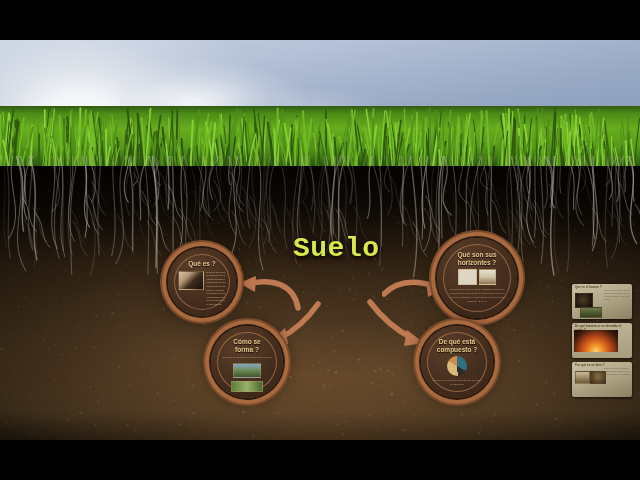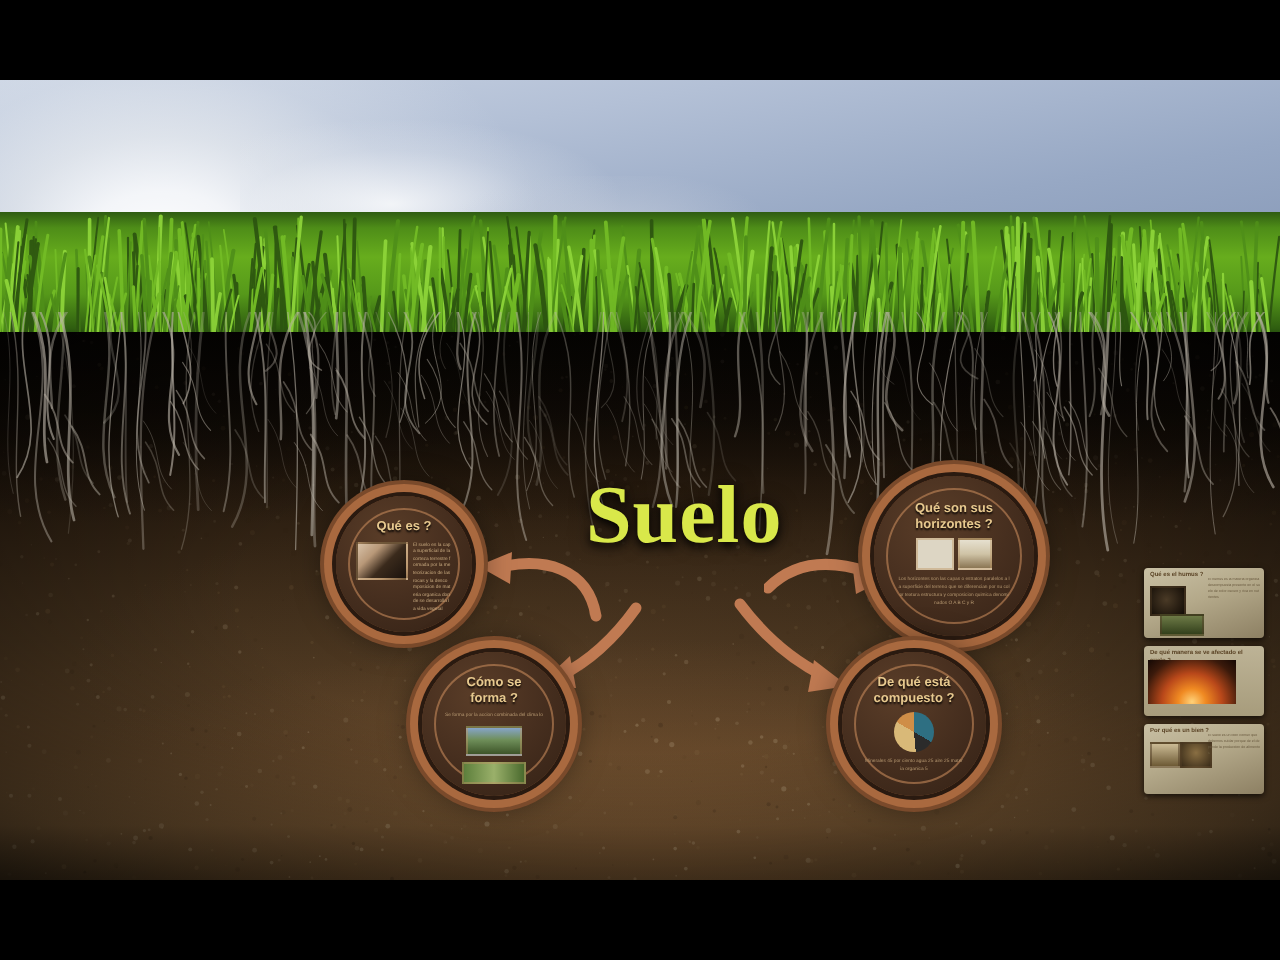--- a/index.html
+++ b/index.html
@@ -43,23 +43,23 @@
        background:linear-gradient(180deg,rgba(6,4,2,.96) 0%,rgba(10,7,4,.78) 40%,rgba(18,12,7,.25) 78%,rgba(0,0,0,0) 100%);}
   #soil-specks{position:absolute;left:0;top:0;width:640px;height:274px;opacity:.5;}
   #soil-vignette{position:absolute;left:0;top:0;width:640px;height:274px;
        background:radial-gradient(ellipse 78% 72% at 50% 48%,rgba(0,0,0,0) 40%,rgba(0,0,0,.45) 82%,rgba(0,0,0,.72) 100%);}
   #roots{position:absolute;left:0;top:116px;width:640px;height:130px;}
 
   
   #graph{position:absolute;left:0;top:0;width:640px;height:400px;z-index:20;}
 
   #title-suelo{position:absolute;left:293px;top:233px;
-       font-size:41px;font-weight:bold;letter-spacing:.5px;
+       font-size:28px;font-weight:bold;letter-spacing:.5px;
        color:#d9e84a;text-shadow:0 2px 4px rgba(0,0,0,.85),0 0 10px rgba(0,0,0,.6);
-       font-family:Liberation Serif, serif;text-align:right;}
+       font-family:Liberation Mono, monospace;text-align:right;}
 
   
   .node{position:absolute;border-radius:50%;
         background:radial-gradient(circle at 38% 30%,#5a3d28 0%,#472f1f 48%,#332115 100%);
         box-shadow:0 0 0 2px #2a1a10,0 0 0 6px #a9693f,0 0 0 8px #7a4a2b,
                    0 0 16px 4px rgba(0,0,0,.55);
         overflow:hidden;}
   .node-inner{position:absolute;left:6px;top:6px;right:6px;bottom:6px;border-radius:50%;
         box-shadow:inset 0 0 0 1px rgba(196,136,90,.6);
         display:flex;flex-direction:column;align-items:center;

